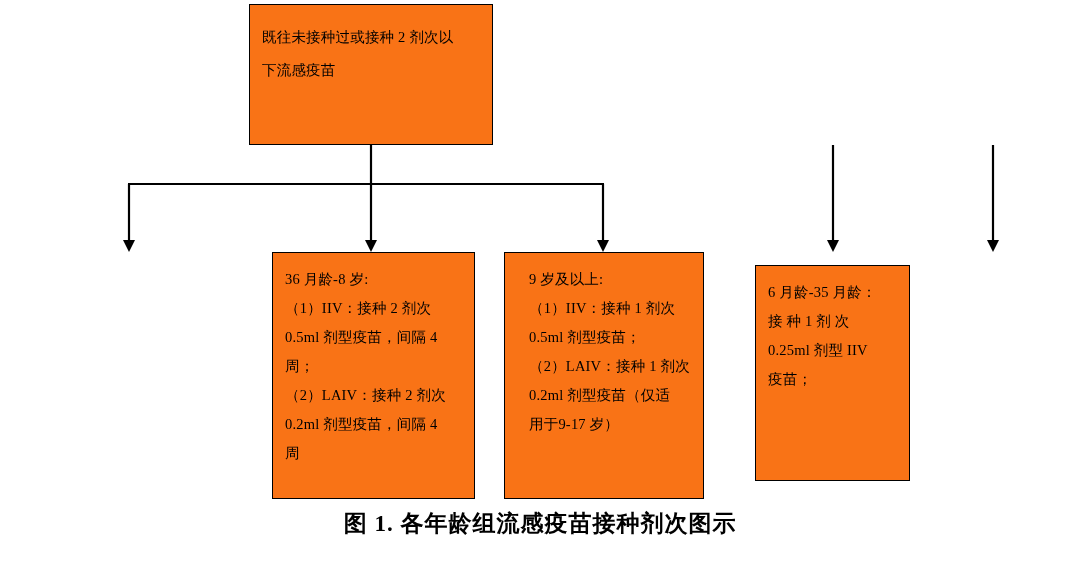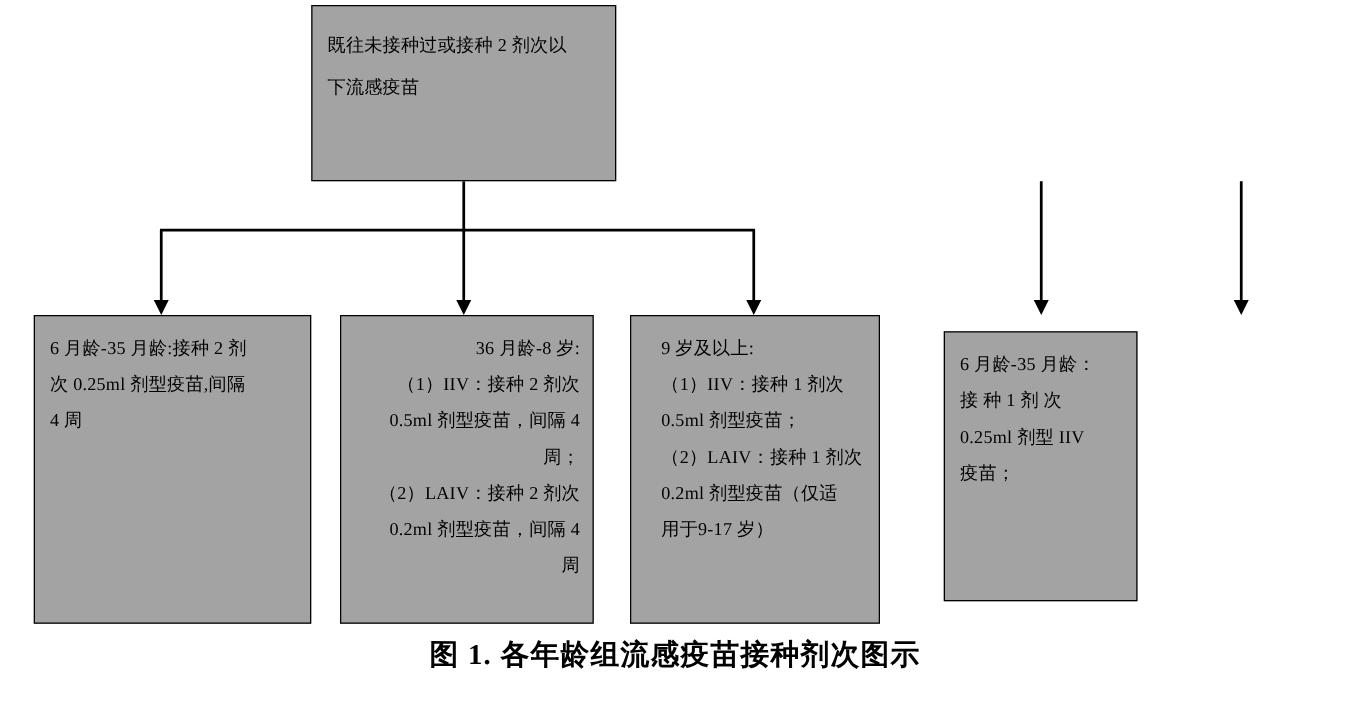--- a/index.html
+++ b/index.html
@@ -16,21 +16,21 @@
   }
   #stage {
     position: relative;
     width: 1080px;
     height: 563px;
   }
   .box {
     position: absolute;
     border: 1.5px solid #000000;
     box-sizing: border-box;
-    background: #a3a3a3;
+    background: #f97316;
     padding: 12px 10px 8px 12px;
     font-size: 14.5px;
     line-height: 2.0;
     letter-spacing: 0.2px;
     white-space: pre-line;
     font-family: "Liberation Serif", serif;
   }
   .box.head {
     line-height: 2.3;
     padding-top: 16px;
@@ -53,21 +53,20 @@
     left: 27px;
     top: 252px;
     width: 222px;
     height: 247px;
   }
   #box-l2 {
     left: 272px;
     top: 252px;
     width: 203px;
     height: 247px;
-    text-align: right;
   }
   #box-l3 {
     left: 504px;
     top: 252px;
     width: 200px;
     height: 247px;
     padding-left: 24px;
   }
   
   #box-r1 {
@@ -124,23 +123,20 @@
     <line x1="833" y1="145" x2="833" y2="244" stroke="#000000" stroke-width="2.2"></line>
     <polygon points="833,252 827,240 839,240" fill="#000000"></polygon>
     <line x1="993" y1="145" x2="993" y2="244" stroke="#000000" stroke-width="2.2"></line>
     <polygon points="993,252 987,240 999,240" fill="#000000"></polygon>
   </svg>
 
   <div class="box head" id="box-left-parent">既往未接种过或接种 2 剂次以
 下流感疫苗</div>
 
 
-  <div class="box" id="box-l1">6 月龄-35 月龄:接种 2 剂
-次 0.25ml 剂型疫苗,间隔
-4 周</div>
 
   <div class="box" id="box-l2">36 月龄-8 岁:
 （1）IIV：接种 2 剂次
 0.5ml 剂型疫苗，间隔 4
 周；
 （2）LAIV：接种 2 剂次
 0.2ml 剂型疫苗，间隔 4
 周</div>
 
   <div class="box" id="box-l3">9 岁及以上:

